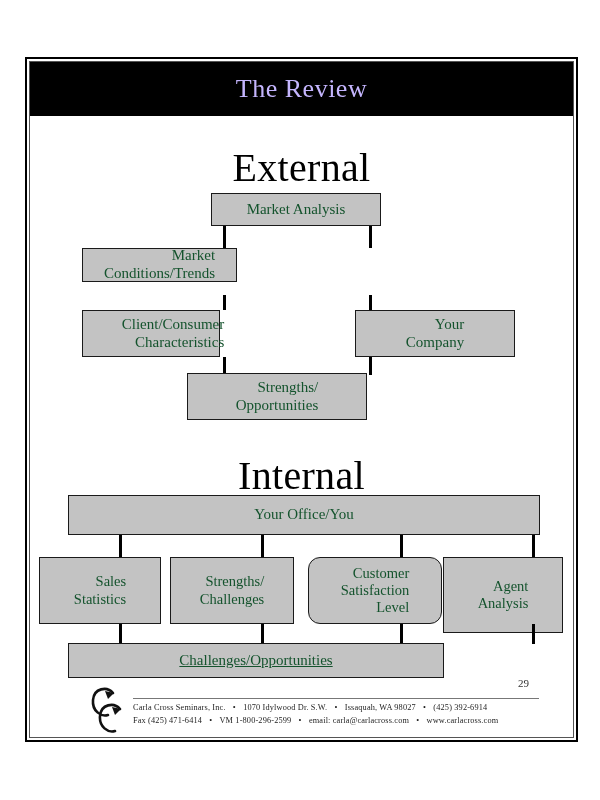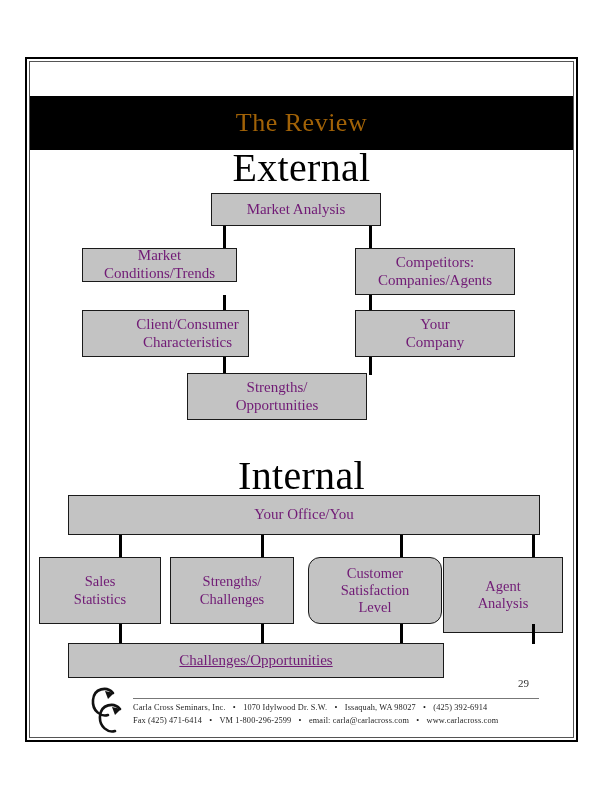--- a/index.html
+++ b/index.html
@@ -38,25 +38,24 @@
   }
 
   
   #title-bar {
     position: absolute;
     left: 0px;
     top: 0px;
     width: 100%;
     height: 54px;
     background: #000000;
-    color: #a16207;
+    color: #c4b5fd;
     display: flex;
     align-items: center;
     justify-content: center;
-    margin-top: 34px;
   }
   #title-text {
     font-size: 26px;
     letter-spacing: 0.5px;
   }
 
   
   .section-heading {
     position: absolute;
     width: 100%;
@@ -69,25 +68,25 @@
 
   
   .node {
     position: absolute;
     background: #c3c3c3;
     border: 1.5px solid #1a1a1a;
     box-sizing: border-box;
     display: flex;
     align-items: center;
     justify-content: center;
-    text-align: center;
+    text-align: right;
     font-size: 15px;
     line-height: 1.18;
     white-space: pre-line;
-    color: #701a75;
+    color: #14532d;
   }
   .node.small { font-size: 14.5px; }
 
   
   .conn {
     position: absolute;
     background: #000000;
   }
   .conn.v { width: 3px; }
 
@@ -148,27 +147,25 @@
     <div id="heading-external" class="section-heading">External</div>
 
     <div class="node" style="left:181px; top:131px; width:170px; height:33px;">Market Analysis</div>
 
     <div class="conn v" style="left:193px; top:164px; height:22px;"></div>
     <div class="conn v" style="left:339px; top:164px; height:22px;"></div>
 
     <div class="node" style="left:52px; top:186px; width:155px; height:34px;">Market
 Conditions/Trends</div>
 
-    <div class="node" style="left:325px; top:186px; width:160px; height:47px;">Competitors:
-Companies/Agents</div>
 
     <div class="conn v" style="left:193px; top:233px; height:15px;"></div>
     <div class="conn v" style="left:339px; top:233px; height:15px;"></div>
 
-    <div class="node" style="left:52px; top:248px; width:167px; height:47px;padding-left:44px;">Client/Consumer
+    <div class="node" style="left:52px; top:248px; width:138px; height:47px;padding-left:44px;">Client/Consumer
 Characteristics</div>
 
     <div class="node" style="left:325px; top:248px; width:160px; height:47px;">Your
 Company</div>
 
     <div class="conn v" style="left:193px; top:295px; height:18px;"></div>
     <div class="conn v" style="left:339px; top:295px; height:18px;"></div>
 
     <div class="node" style="left:157px; top:311px; width:180px; height:47px;">Strengths/
 Opportunities</div>

